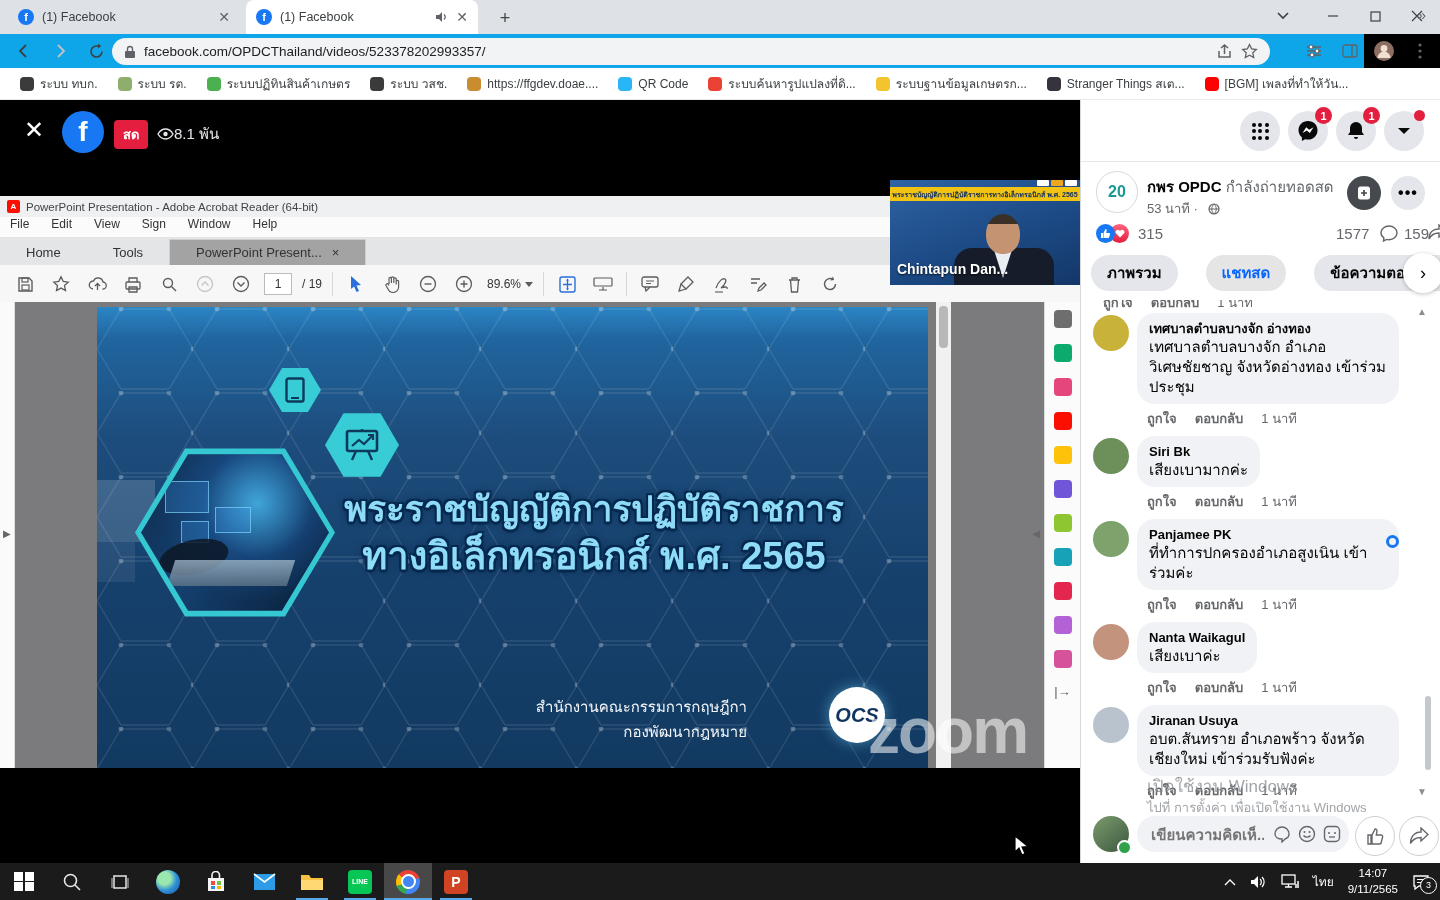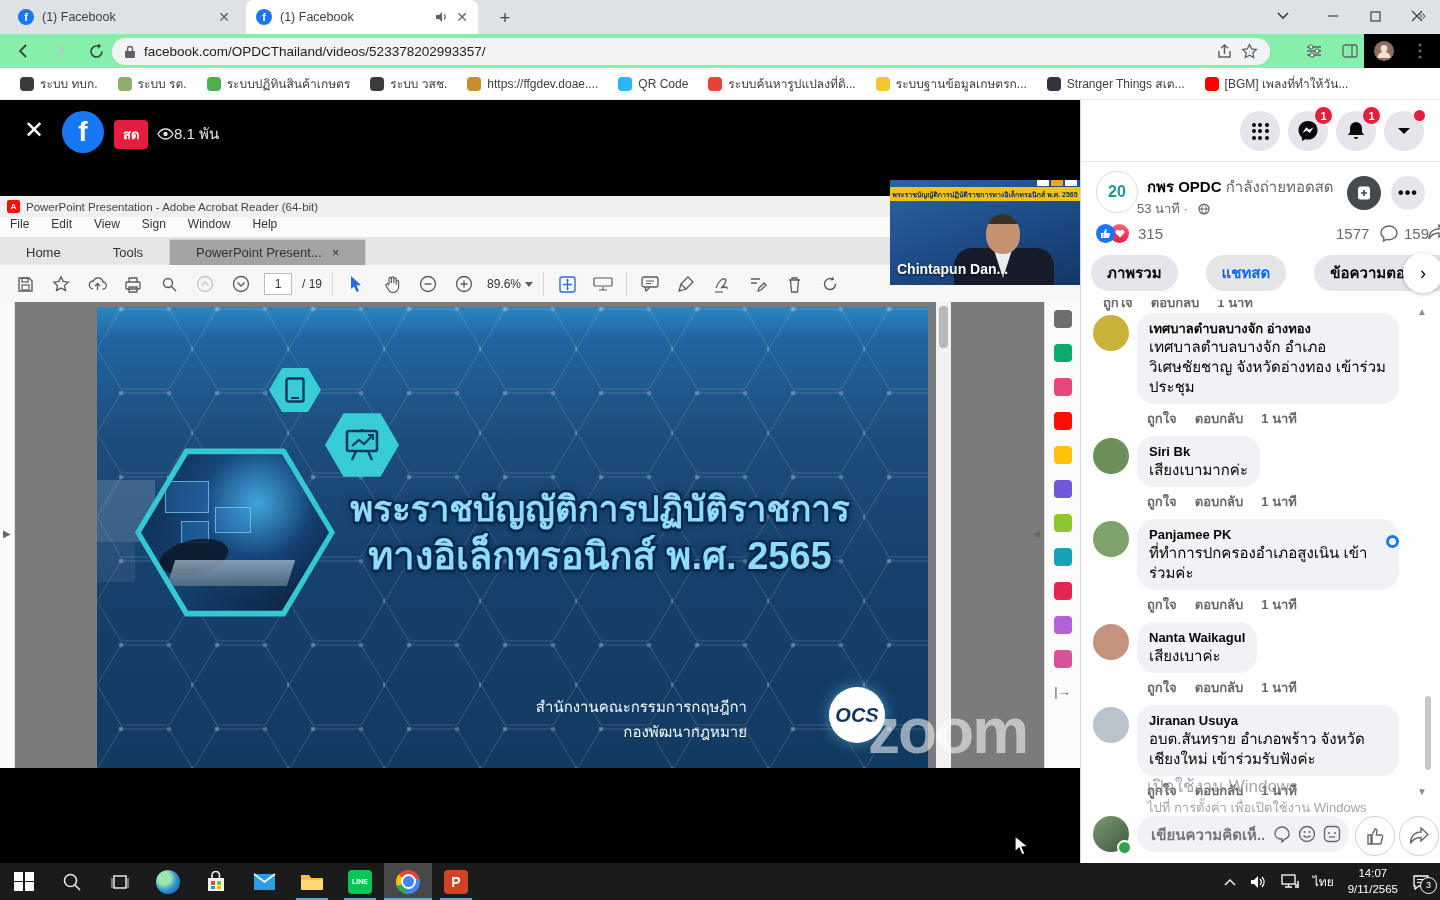--- a/index.html
+++ b/index.html
@@ -17,21 +17,21 @@
   .favicon{width:16px;height:16px;border-radius:50%;background:#1877f2;color:#fff;
            font-weight:bold;font-size:11px;display:flex;align-items:center;justify-content:center;flex:none;}
   .tabtitle{flex:1;overflow:hidden;white-space:nowrap;}
   .tclose{color:#5f6368;font-size:14px;line-height:1;flex:none;}
   .audio-ic{color:#5f6368;flex:none;}
   .newtab{position:absolute;left:492px;top:5px;width:26px;height:26px;color:#444;
           font-size:18px;display:flex;align-items:center;justify-content:center;}
   .wbtn{position:absolute;top:0;height:32px;width:42px;display:flex;align-items:center;justify-content:center;color:#3c4043;}
 
   
-  .urlbar{position:absolute;left:0;top:34px;width:1364px;height:34px;background:#86efac;text-decoration:underline;}
+  .urlbar{position:absolute;left:0;top:34px;width:1364px;height:34px;background:#0ea5e9;text-decoration:underline;}
   .navic{position:absolute;top:5px;width:24px;height:24px;display:flex;align-items:center;justify-content:center;}
   .omnibox{position:absolute;left:112px;top:4px;width:1158px;height:27px;background:#f1f3f4;
            border-radius:14px;display:flex;align-items:center;padding:0 12px;box-sizing:border-box;gap:8px;}
   .urltext{font-size:13.5px;color:#202124;flex:1;white-space:nowrap;overflow:hidden;}
 
   
   .bookmarks{position:absolute;left:0;top:68px;width:1440px;height:32px;background:#fff;
              display:flex;align-items:center;padding-left:12px;box-sizing:border-box;gap:4px;
              border-bottom:1px solid #e8eaed;}
   .bm{display:flex;align-items:center;gap:6px;font-size:12px;color:#3c4043;padding:3px 8px;white-space:nowrap;}
@@ -86,21 +86,21 @@
   .hexbig-in{width:188px;height:163px;clip-path:polygon(25% 2%,75% 2%,100% 50%,75% 98%,25% 98%,0 50%);
           background:radial-gradient(circle at 62% 32%,rgba(80,200,255,.75) 0,rgba(30,90,160,.4) 34%,rgba(10,28,54,0) 60%),
                      linear-gradient(125deg,#0e2c4e 0%,#14406f 45%,#091d36 100%);position:relative;}
   .glowrect{position:absolute;border:1px solid rgba(130,215,255,.65);background:rgba(60,150,230,.25);}
   .lapt{position:absolute;left:30px;bottom:28px;width:120px;height:26px;background:linear-gradient(180deg,#9db4c6,#5d7486);
         transform:skewX(-18deg);opacity:.8;}
   .handsil{position:absolute;left:18px;bottom:40px;width:70px;height:34px;border-radius:50%;
            background:#0d1726;opacity:.85;transform:rotate(-12deg);}
   .hexsm{position:absolute;clip-path:polygon(25% 2%,75% 2%,100% 50%,75% 98%,25% 98%,0 50%);
          background:#38cdd6;display:flex;align-items:center;justify-content:center;}
-  .slide-title{position:absolute;left:203px;top:178px;width:600px;text-align:center;
+  .slide-title{position:absolute;left:197px;top:178px;width:600px;text-align:center;
                color:#8fdcf8;font-weight:bold;
                text-shadow:0 0 2px #06294f,2px 2px 0 #06294f,-2px 2px 0 #06294f,2px -2px 0 #06294f,
                            -2px -2px 0 #06294f,0 3px 1px #06294f,0 0 9px rgba(4,32,64,.9);}
   .stl1{font-size:35px;line-height:1.35;}
   .stl2{font-size:38px;line-height:1.3;}
   .slide-footer{position:absolute;left:380px;top:388px;width:270px;text-align:right;color:#f2f6fa;
                 font-size:15px;line-height:1.65;}
   .ocs{position:absolute;left:732px;top:380px;width:56px;height:56px;border-radius:50%;background:#fff;
        display:flex;align-items:center;justify-content:center;color:#12355f;font-weight:bold;
        font-style:italic;font-size:20px;box-shadow:0 0 14px rgba(120,220,255,.5);}
@@ -135,21 +135,21 @@
   .reddot{position:absolute;top:-1px;right:-1px;width:11px;height:11px;border-radius:50%;background:#e41e3f;}
   .griddots{display:grid;grid-template-columns:repeat(3,4px);grid-gap:2.5px;}
   .griddots i{width:4px;height:4px;border-radius:50%;background:#050505;}
   .pdivider{position:absolute;left:0;top:61px;width:360px;height:1px;background:#e4e6eb;}
   .pav{position:absolute;left:15px;top:71px;width:42px;height:42px;border-radius:50%;background:#fff;
        border:1px solid #d7d9dd;display:flex;align-items:center;justify-content:center;
        color:#1a9797;font-weight:bold;font-size:16px;box-sizing:border-box;}
   .pname{position:absolute;left:66px;top:75px;font-size:15px;color:#050505;width:200px;}
   .pname b{font-weight:bold;}
   .pname span{color:#65676b;}
-  .pmeta{position:absolute;left:56px;top:98px;font-size:13px;color:#65676b;display:flex;gap:10px;align-items:center;}
+  .pmeta{position:absolute;left:66px;top:98px;font-size:13px;color:#65676b;display:flex;gap:10px;align-items:center;}
   .savebtn{position:absolute;left:266px;top:76px;width:34px;height:34px;border-radius:50%;background:#46494d;
            color:#fff;display:flex;align-items:center;justify-content:center;}
   .morebtn{position:absolute;left:310px;top:76px;width:34px;height:34px;border-radius:50%;background:#e4e6eb;
            color:#050505;display:flex;align-items:center;justify-content:center;font-weight:bold;letter-spacing:1px;}
   .reactrow{position:absolute;left:15px;top:122px;width:330px;height:24px;font-size:15px;color:#65676b;}
   .rico{width:19px;height:19px;border-radius:50%;display:inline-flex;align-items:center;justify-content:center;}
   .ptabs{position:absolute;left:10px;top:155px;display:flex;gap:28px;}
   .pill{height:36px;border-radius:18px;background:#e4e6eb;color:#050505;font-weight:bold;font-size:15px;
         display:flex;align-items:center;padding:0 16px;white-space:nowrap;}
   .pill.active{background:#e5e5e5;color:#0866ff;}
@@ -157,21 +157,21 @@
            box-shadow:0 1px 4px rgba(0,0,0,.25);display:flex;align-items:center;justify-content:center;
            font-size:18px;color:#050505;z-index:3;}
 
   .chat{position:absolute;left:0;top:200px;width:360px;height:508px;overflow:hidden;padding:0 12px;box-sizing:border-box;}
   .comment{position:relative;padding-left:44px;margin-bottom:7px;}
   .cavatar{position:absolute;left:0;top:2px;width:36px;height:36px;border-radius:50%;}
   .bubble{display:inline-block;max-width:238px;background:#f0f2f5;border-radius:18px;padding:7px 12px;}
   .cname{font-size:13px;font-weight:bold;color:#050505;line-height:17px;}
   .ctext{font-size:15px;color:#050505;line-height:20px;}
   .cactions{display:flex;gap:18px;font-size:13px;color:#65676b;font-weight:bold;padding:4px 0 0 10px;}
-  .cactions .t{font-weight:bold;}
+  .cactions .t{font-weight:normal;}
   .clipRow{margin-top:-12px;}
   .floatreact{position:absolute;left:305px;top:235px;width:13px;height:13px;border-radius:50%;
               border:3px solid #1877f2;box-sizing:border-box;}
   .chatscroll{position:absolute;left:344px;top:596px;width:6px;height:74px;background:#c4c8cc;border-radius:3px;}
   .scrarrow{position:absolute;left:336px;color:#8a8d91;font-size:10px;}
 
   .winwm{position:absolute;left:66px;color:rgba(130,135,140,.75);z-index:4;pointer-events:none;}
   .winwm1{top:672px;font-size:17px;}
   .winwm2{top:697px;font-size:13px;}
 

